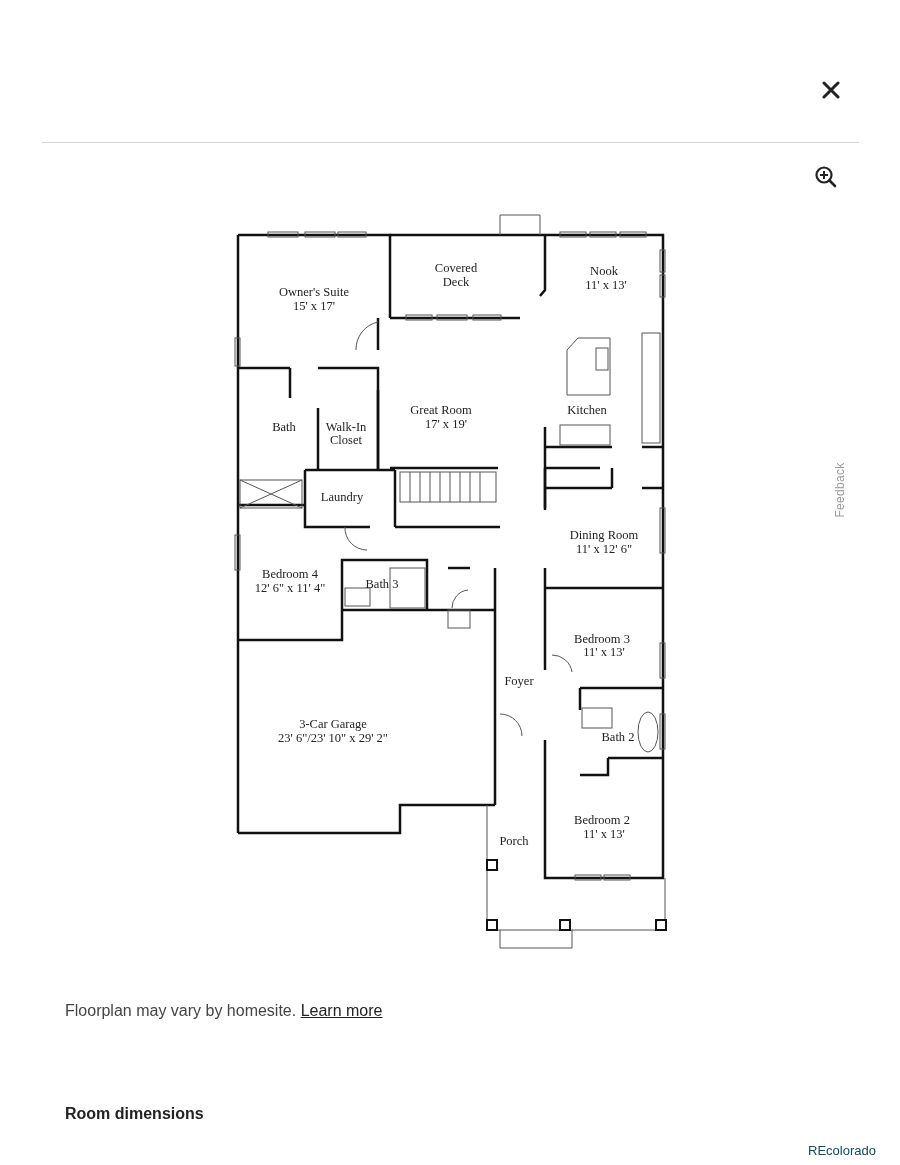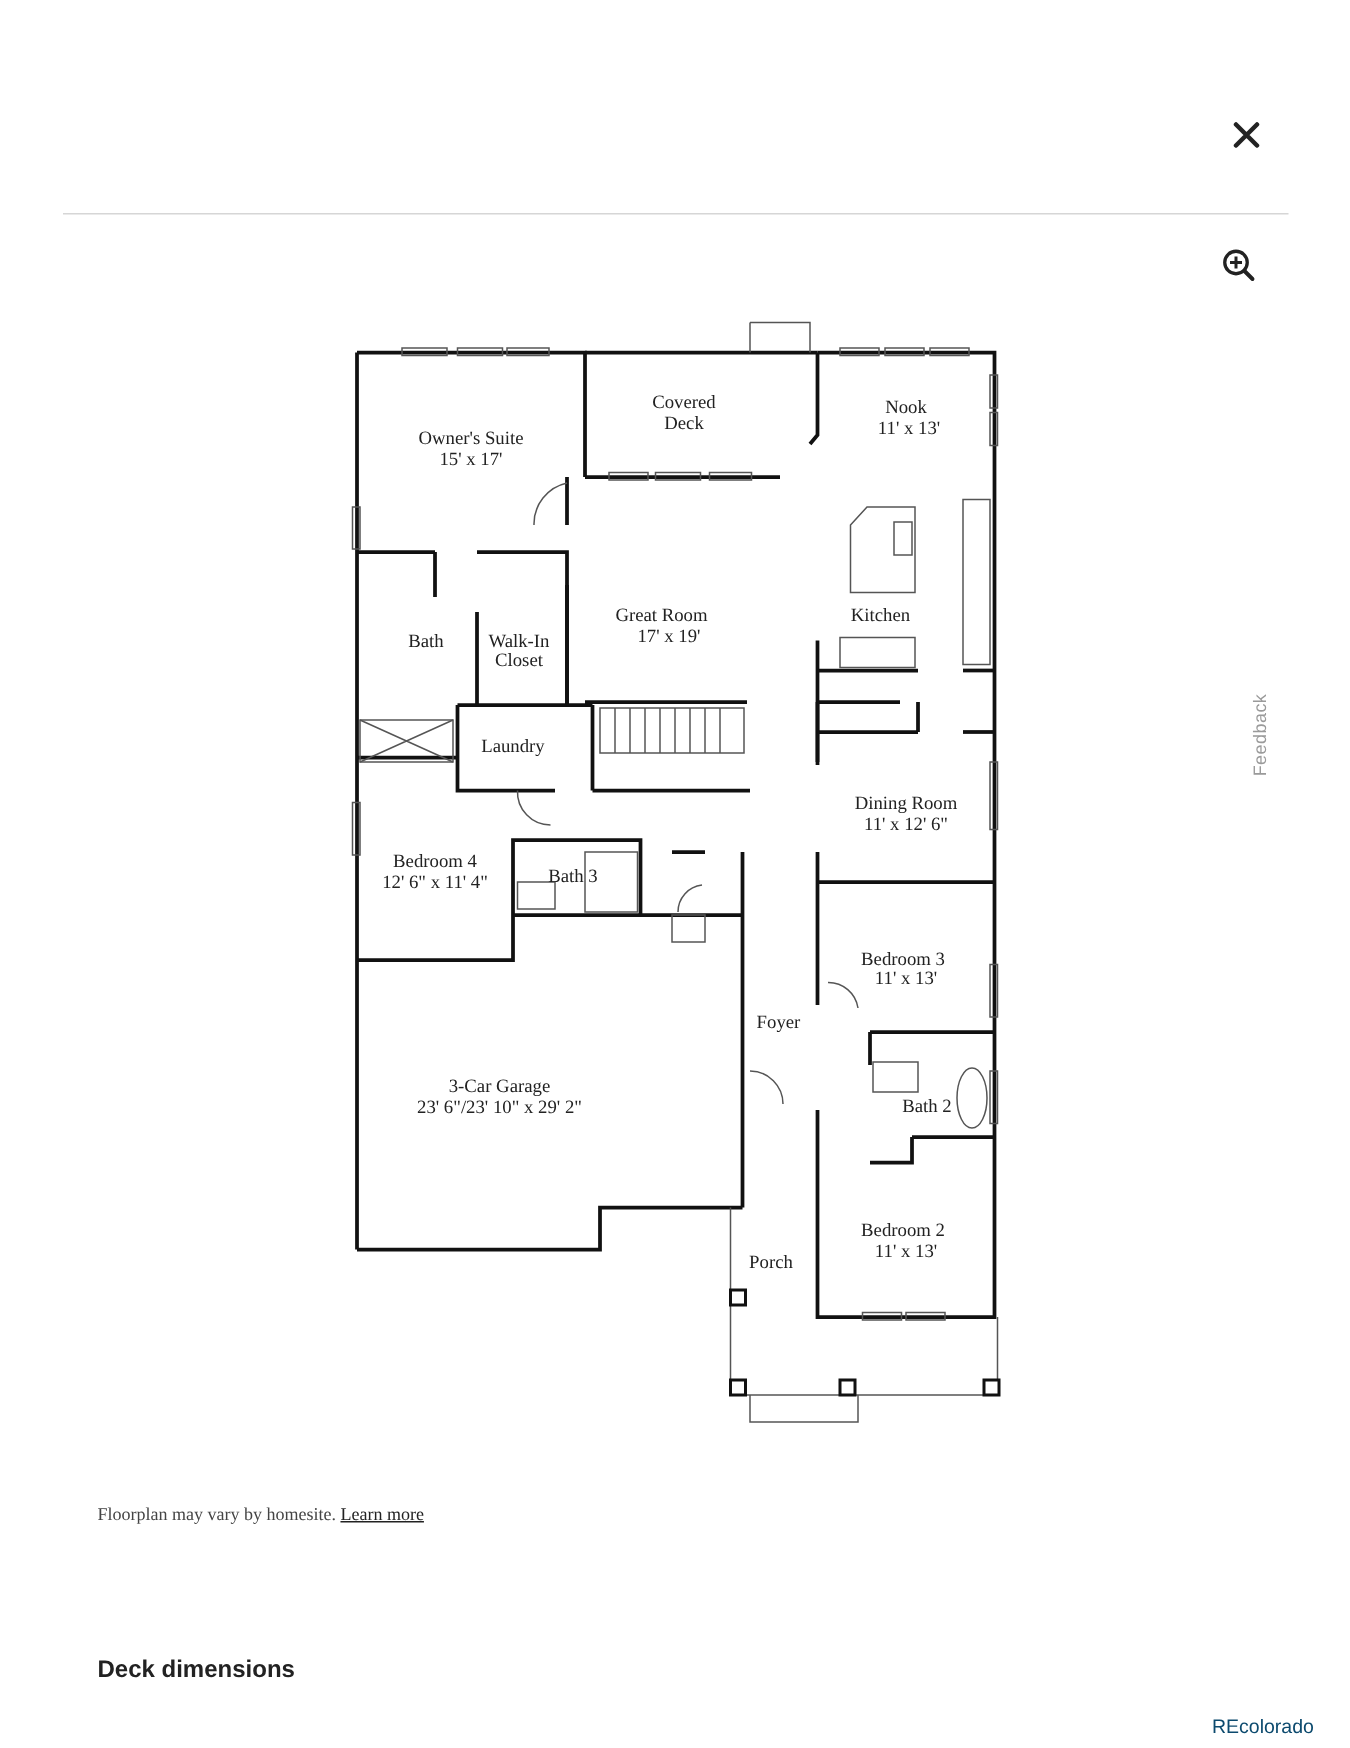--- a/index.html
+++ b/index.html
@@ -4,21 +4,21 @@
 <style>
   html, body { margin:0; padding:0; background:#ffffff; }
   body { width:900px; height:1165px; position:relative; overflow:hidden; font-family:"Liberation Sans", sans-serif; color:#222; }
   .close-btn { position:absolute; left:818px; top:77px; width:26px; height:26px; cursor:pointer; display:flex; align-items:center; justify-content:center; }
   .divider { position:absolute; left:42px; top:142px; width:817px; height:0; border-top:1px solid #d6d6d6; }
   .zoom-btn { position:absolute; left:813px; top:164px; width:26px; height:26px; cursor:pointer; }
   .plan { position:absolute; left:0; top:0; width:900px; height:1000px; }
   .plan svg text { font-family:"Liberation Serif", serif; font-size:12.5px; fill:#222; text-anchor:middle; }
   .feedback { position:absolute; left:826px; top:455px; width:28px; height:70px; cursor:pointer; }
   .feedback span { position:absolute; left:50%; top:50%; transform:translate(-50%,-50%) rotate(-90deg); font-size:12px; color:#9a9a9a; white-space:nowrap; letter-spacing:0.3px; }
-  .disclaimer { position:absolute; left:65px; top:1002px; font-size:12px; color:#444;font-family:Liberation Serif, serif; }
+  .disclaimer { position:absolute; left:65px; top:1002px; font-size:16px; color:#444; }
   .disclaimer a { color:#222; text-decoration:underline; cursor:pointer; }
   .show-dims { position:absolute; left:65px; top:1105px; font-size:16px; font-weight:bold; color:#222; cursor:pointer; }
   .watermark { position:absolute; left:808px; top:1143px; font-size:13px; color:#0c4a6e; }
 </style>
 </head>
 <body>
 
 <div class="close-btn">
   <svg width="18" height="18" viewBox="0 0 18 18">
     <path d="M2 2 L16 16 M16 2 L2 16" stroke="#222" stroke-width="3" stroke-linecap="round"></path>
@@ -169,15 +169,15 @@
 
 <div class="feedback">
   <span>Feedback</span>
 </div>
 
 <div class="disclaimer">
   <span>Floorplan may vary by homesite.</span>
   <a>Learn more</a>
 </div>
 
-<div class="show-dims">Deck dimensions</div>
+<div class="show-dims">Room dimensions</div>
 
 <div class="watermark">REcolorado</div>
 
 </body></html>

